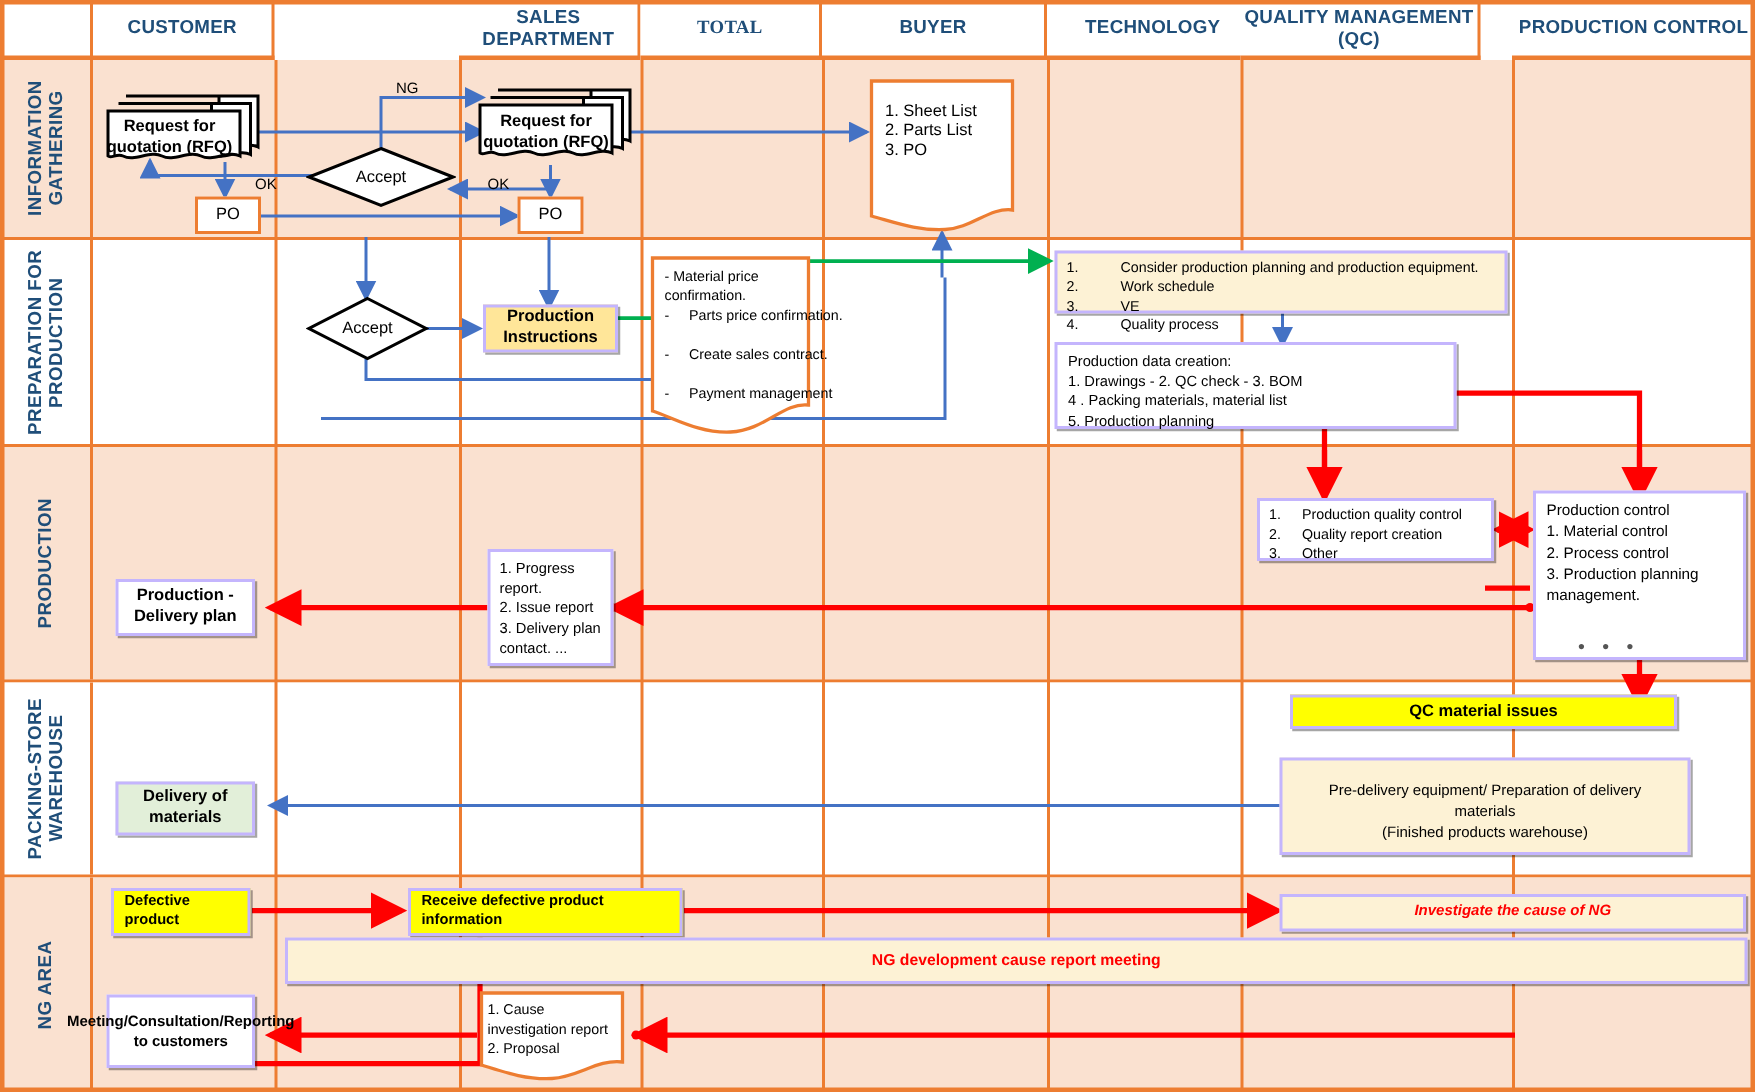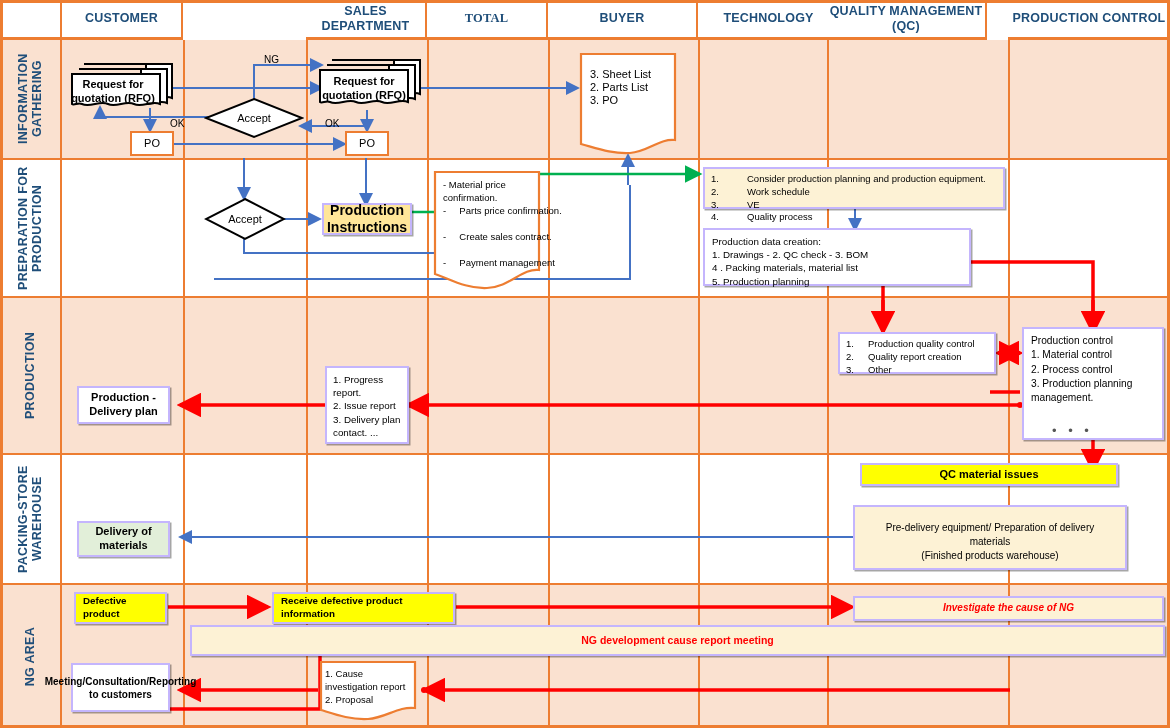--- a/index.html
+++ b/index.html
@@ -289,33 +289,33 @@
   </div>
 
   <div class="node" style="left:264px;top:54px;font-size:10px;color:#000;">NG</div>
   <div class="node" style="left:170px;top:118px;font-size:10px;color:#000;">OK</div>
   <div class="node" style="left:325px;top:118px;font-size:10px;color:#000;">OK</div>
 
   <div class="doc" style="left:578px;top:52px;width:100px;height:105px;">
     <svg width="100" height="105" viewBox="0 0 100 105">
       <path d="M3,2 H97 V88 C82,86 70,100 52,101 C34,102 18,96 3,92 Z" fill="#fff" stroke="#ED7D31" stroke-width="2.2"></path>
     </svg>
-    <div class="lbl left" style="top:16px;left:12px;width:80px;">3. Sheet List</div>
+    <div class="lbl left" style="top:16px;left:12px;width:80px;">1. Sheet List</div>
     <div class="lbl left" style="top:29px;left:12px;width:80px;">2. Parts List</div>
     <div class="lbl left" style="top:42px;left:12px;width:80px;">3. PO</div>
   </div>
 
   <div class="diamond" style="left:204px;top:197px;width:82px;height:44px;">
     <svg width="82" height="44" viewBox="0 0 82 44">
       <path d="M41,2 L80,22 L41,42 L2,22 Z" fill="#fff" stroke="#000" stroke-width="2"></path>
     </svg>
     <span>Accept</span>
   </div>
 
-  <div class="boxn yellow bold" style="left:322px;top:203px;width:90px;height:32px;font-size:14px;">
+  <div class="boxn yellow bold" style="left:322px;top:203px;width:90px;height:32px;font-size:11px;">
     <span>Production Instructions</span>
   </div>
 
   <div class="doc" style="left:432px;top:170px;width:110px;height:120px;">
     <svg width="110" height="120" viewBox="0 0 110 120">
       <path d="M3,2 H107 V100 C90,98 78,117 55,118 C34,119 16,108 3,104 Z" fill="#fff" stroke="#ED7D31" stroke-width="2.2"></path>
     </svg>
     <div class="lbl left" style="top:9px;left:11px;width:92px;font-size:9.5px;line-height:1.35;">- Material price confirmation.</div>
     <div class="lbl left" style="top:35px;left:11px;width:92px;font-size:9.5px;line-height:1.35;white-space:pre;">-     Parts price confirmation.</div>
     <div class="lbl left" style="top:61px;left:11px;width:92px;font-size:9.5px;line-height:1.35;white-space:pre;">-     Create sales contract.</div>

